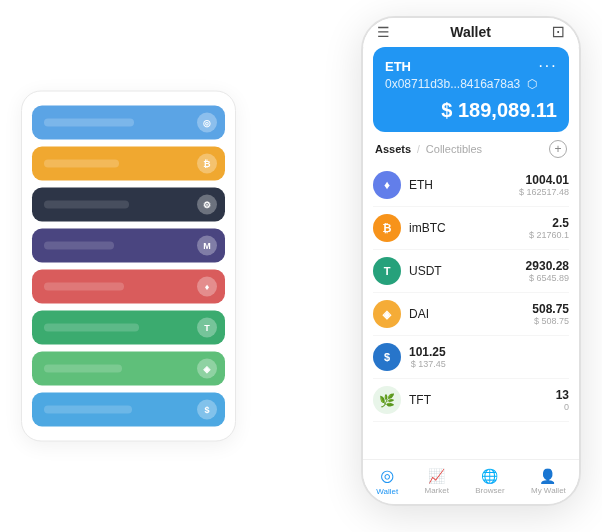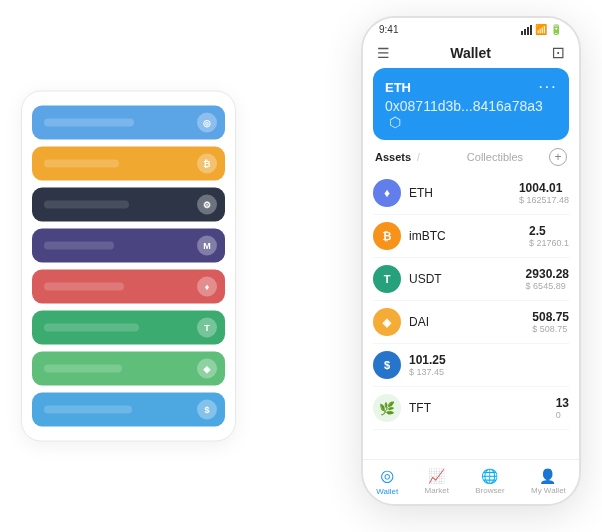--- a/index.html
+++ b/index.html
@@ -157,22 +157,23 @@
       font-size: 13px;
       font-weight: 700;
     }
 
     .eth-card-dots {
       font-size: 16px;
       letter-spacing: 1px;
     }
 
     .eth-card-address {
-      font-size: 14px;
+      font-size: 12px;
       opacity: 0.85;
+      margin-bottom: 8px;
     }
 
     .eth-card-balance {
       font-size: 20px;
       font-weight: 700;
       text-align: right;
     }
 
     
     .assets-header {
@@ -197,21 +198,20 @@
     }
 
     .assets-divider {
       color: #ccc;
       font-size: 10px;
     }
 
     .assets-tab-inactive {
       font-size: 11px;
       color: #aaa;
-      margin-left: 41px;
     }
 
     .add-btn {
       width: 18px;
       height: 18px;
       border-radius: 50%;
       border: 1.5px solid #aaa;
       display: flex;
       align-items: center;
       justify-content: center;
@@ -251,20 +251,21 @@
     }
 
     .asset-name {
       flex: 1;
       font-size: 12px;
       font-weight: 500;
       color: #222;
     }
 
     .asset-values {
+      text-align: right;
     }
 
     .asset-amount {
       font-size: 12px;
       font-weight: 600;
       color: #222;
       display: block;
     }
 
     .asset-usd {
@@ -365,49 +366,37 @@
       <div class="card-icon-circle">◈</div>
     </div>
     <div class="card-item c8">
       <div class="card-line" style="width:88px;background:rgba(255,255,255,0.35);"></div>
       <div class="card-icon-circle">$</div>
     </div>
   </div>
 
   <div class="phone">
 
-    <div class="phone-notch-bar">
-      <span>9:41</span>
-      <div class="status-icons">
-        <div class="signal-bar">
-          <span style="height:4px;"></span>
-          <span style="height:6px;"></span>
-          <span style="height:8px;"></span>
-          <span style="height:10px;"></span>
-        </div>
-        <span style="font-size:10px;">📶</span>
-        <span style="font-size:10px;">🔋</span>
-      </div>
-    </div>
 
     <div class="phone-header">
       <span class="menu-icon">☰</span>
       <span class="title">Wallet</span>
       <span class="scan-icon" style="font-size:16px;">⊡</span>
     </div>
 
     <div class="eth-card">
       <div class="eth-card-header">
         <span class="eth-card-title">ETH</span>
         <span class="eth-card-dots">···</span>
       </div>
       <div class="eth-card-address">
         <span>0x08711d3b...8416a78a3</span>
         &nbsp;⬡
       </div>
+      <div class="eth-card-balance">$ 189,089.11</div>
     </div>
 
     <div class="assets-header">
       <div class="assets-tabs">
         <span class="assets-tab-active">Assets</span>
         <span class="assets-divider">/</span>
         <span class="assets-tab-inactive">Collectibles</span>
       </div>
       <div class="add-btn">+</div>
     </div>

